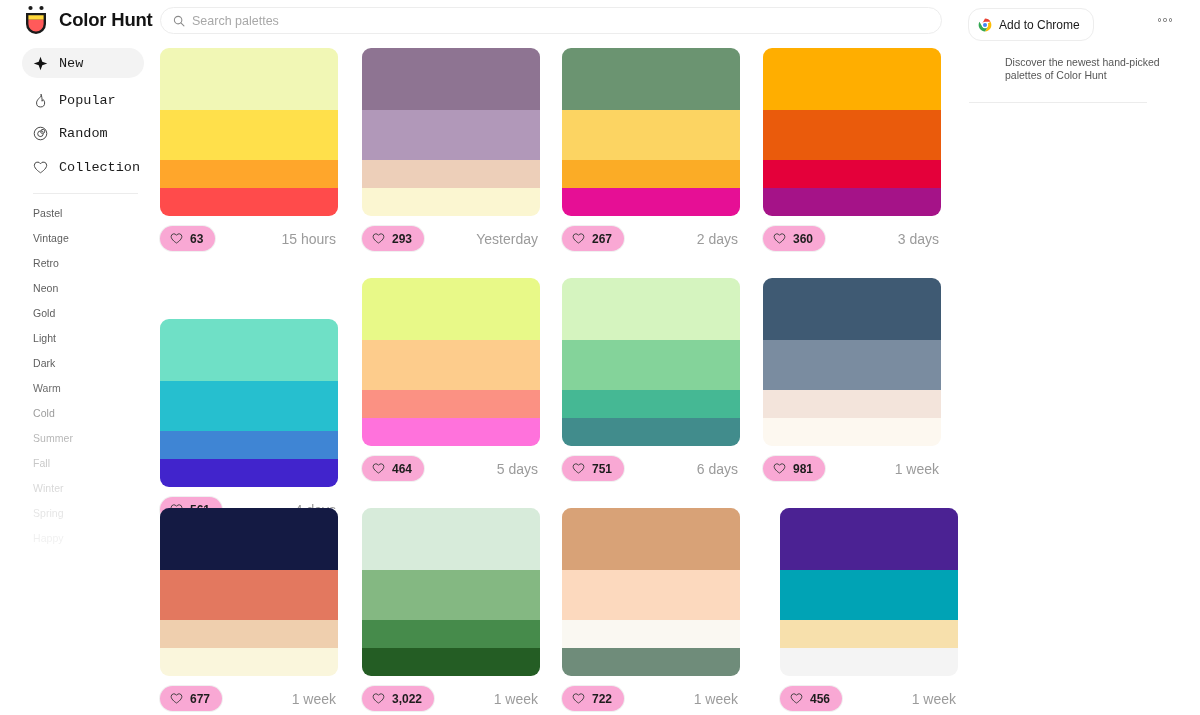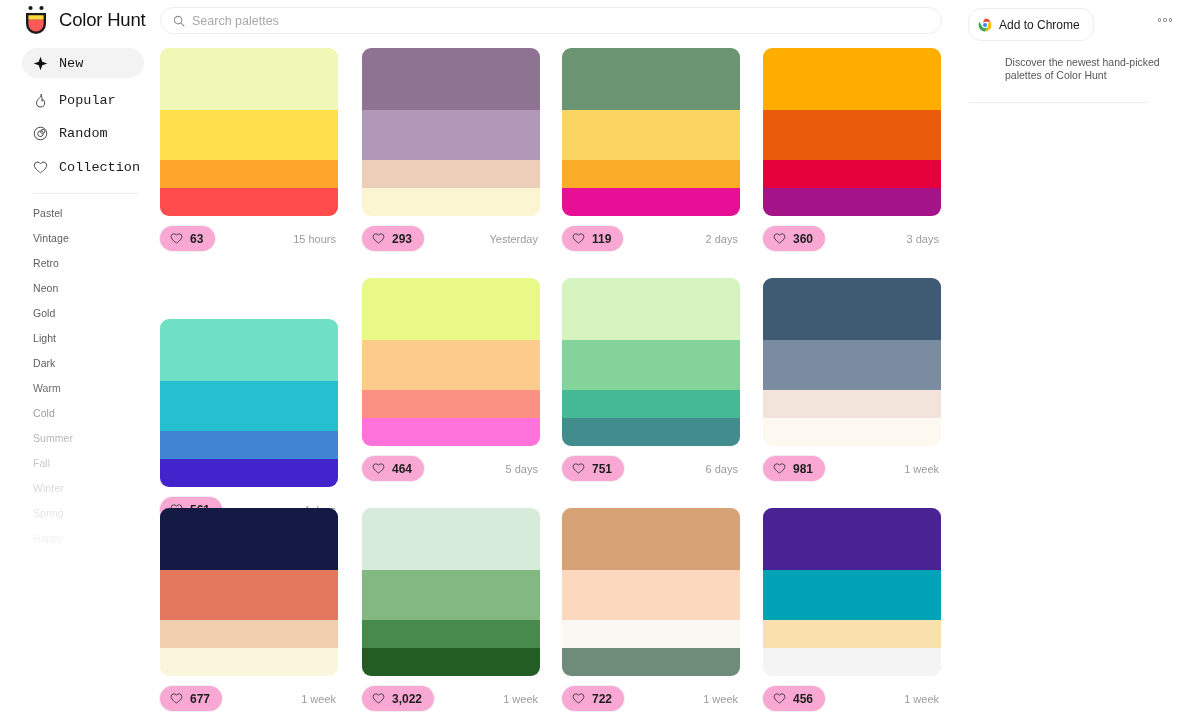--- a/index.html
+++ b/index.html
@@ -15,21 +15,21 @@
   #header {
     position: absolute; top: 0; left: 0; width: 1200px; height: 41px;
     background: #ffffff; z-index: 30;
   }
   #brand {
     position: absolute; left: 22px; top: 5px;
     display: flex; align-items: center; gap: 9px;
   }
   #logo-icon { width: 28px; height: 30px; display: block; }
   #brand-name {
-    font-size: 18.5px; font-weight: normal; color: #131313; letter-spacing: -0.2px;
+    font-size: 18.5px; font-weight: bold; color: #131313; letter-spacing: -0.2px;
   }
   #search-wrap {
     position: absolute; left: 160px; top: 7px;
     width: 782px; height: 27px;
     border: 1px solid #ededed; border-radius: 14px;
     background: #ffffff;
     display: flex; align-items: center; padding: 0 12px; gap: 7px;
   }
   #search-icon { width: 12px; height: 12px; flex: none; }
   #search-input {
@@ -96,21 +96,21 @@
     display: flex; align-items: center; justify-content: space-between;
   }
   .like-pill {
     display: flex; align-items: center; gap: 7px;
     height: 25px; padding: 0 12px 0 10px;
     border-radius: 13px; background: #f9a8d4;
     box-shadow: 0 0 0 1px #f0f0f0; cursor: pointer; justify-content: space-between;
   }
   .heart-ico { width: 13px; height: 13px; flex: none; display: block; }
   .like-count { font-size: 12px; font-weight: bold; color: #1d1d1d; }
-  .card-date { font-size: 11px; color: #9b9b9b; padding-right: 2px; }
+  .card-date { font-size: 14px; color: #9b9b9b; padding-right: 2px; }
 
   #scroll-indicator {
     position: absolute; left: 0px; top: 312px; width: 2.5px; height: 78px;
     background: #c9ccd1; border-radius: 2px;
   }
 
   
   #right-panel {
     position: absolute; left: 955px; top: 41px; width: 245px; height: 674px;
     padding: 5px 22px 0 14px;
@@ -261,21 +261,21 @@
           <div class="band" style="background: rgb(107, 148, 113); height: 36.9048%;"></div>
           <div class="band" style="background: rgb(252, 212, 98); height: 29.7619%;"></div>
           <div class="band" style="background: rgb(251, 172, 38); height: 16.6667%;"></div>
           <div class="band" style="background: rgb(230, 15, 149); height: 16.6667%;"></div>
         </div>
         <div class="card-foot">
           <div class="like-pill">
             <svg class="heart-ico" viewBox="0 0 16 16">
               <path d="M8 13.6 C8 13.6 1.4 9.6 1.4 5.6 A3.5 3.5 0 0 1 8 4.1 A3.5 3.5 0 0 1 14.6 5.6 C14.6 9.6 8 13.6 8 13.6 Z" fill="none" stroke="#3a3a3a" stroke-width="1.15" stroke-linejoin="round"></path>
             </svg>
-            <span class="like-count">119</span>
+            <span class="like-count">267</span>
           </div>
           <div class="card-date">2 days</div>
         </div>
       </div>
       <div class="card" style="left: 603px; top: 7px;">
         <div class="swatches">
           <div class="band" style="background: rgb(255, 174, 0); height: 36.9048%;"></div>
           <div class="band" style="background: rgb(234, 91, 12); height: 29.7619%;"></div>
           <div class="band" style="background: rgb(228, 0, 58); height: 16.6667%;"></div>
           <div class="band" style="background: rgb(165, 19, 136); height: 16.6667%;"></div>
@@ -402,21 +402,21 @@
         <div class="card-foot">
           <div class="like-pill">
             <svg class="heart-ico" viewBox="0 0 16 16">
               <path d="M8 13.6 C8 13.6 1.4 9.6 1.4 5.6 A3.5 3.5 0 0 1 8 4.1 A3.5 3.5 0 0 1 14.6 5.6 C14.6 9.6 8 13.6 8 13.6 Z" fill="none" stroke="#3a3a3a" stroke-width="1.15" stroke-linejoin="round"></path>
             </svg>
             <span class="like-count">722</span>
           </div>
           <div class="card-date">1 week</div>
         </div>
       </div>
-      <div class="card" style="left: 603px; top: 467px;">
+      <div class="card" style="left: 620px; top: 467px;">
         <div class="swatches">
           <div class="band" style="background: rgb(75, 34, 147); height: 36.9048%;"></div>
           <div class="band" style="background: rgb(0, 163, 181); height: 29.7619%;"></div>
           <div class="band" style="background: rgb(247, 224, 172); height: 16.6667%;"></div>
           <div class="band" style="background: rgb(244, 244, 244); height: 16.6667%;"></div>
         </div>
         <div class="card-foot">
           <div class="like-pill">
             <svg class="heart-ico" viewBox="0 0 16 16">
               <path d="M8 13.6 C8 13.6 1.4 9.6 1.4 5.6 A3.5 3.5 0 0 1 8 4.1 A3.5 3.5 0 0 1 14.6 5.6 C14.6 9.6 8 13.6 8 13.6 Z" fill="none" stroke="#3a3a3a" stroke-width="1.15" stroke-linejoin="round"></path>

